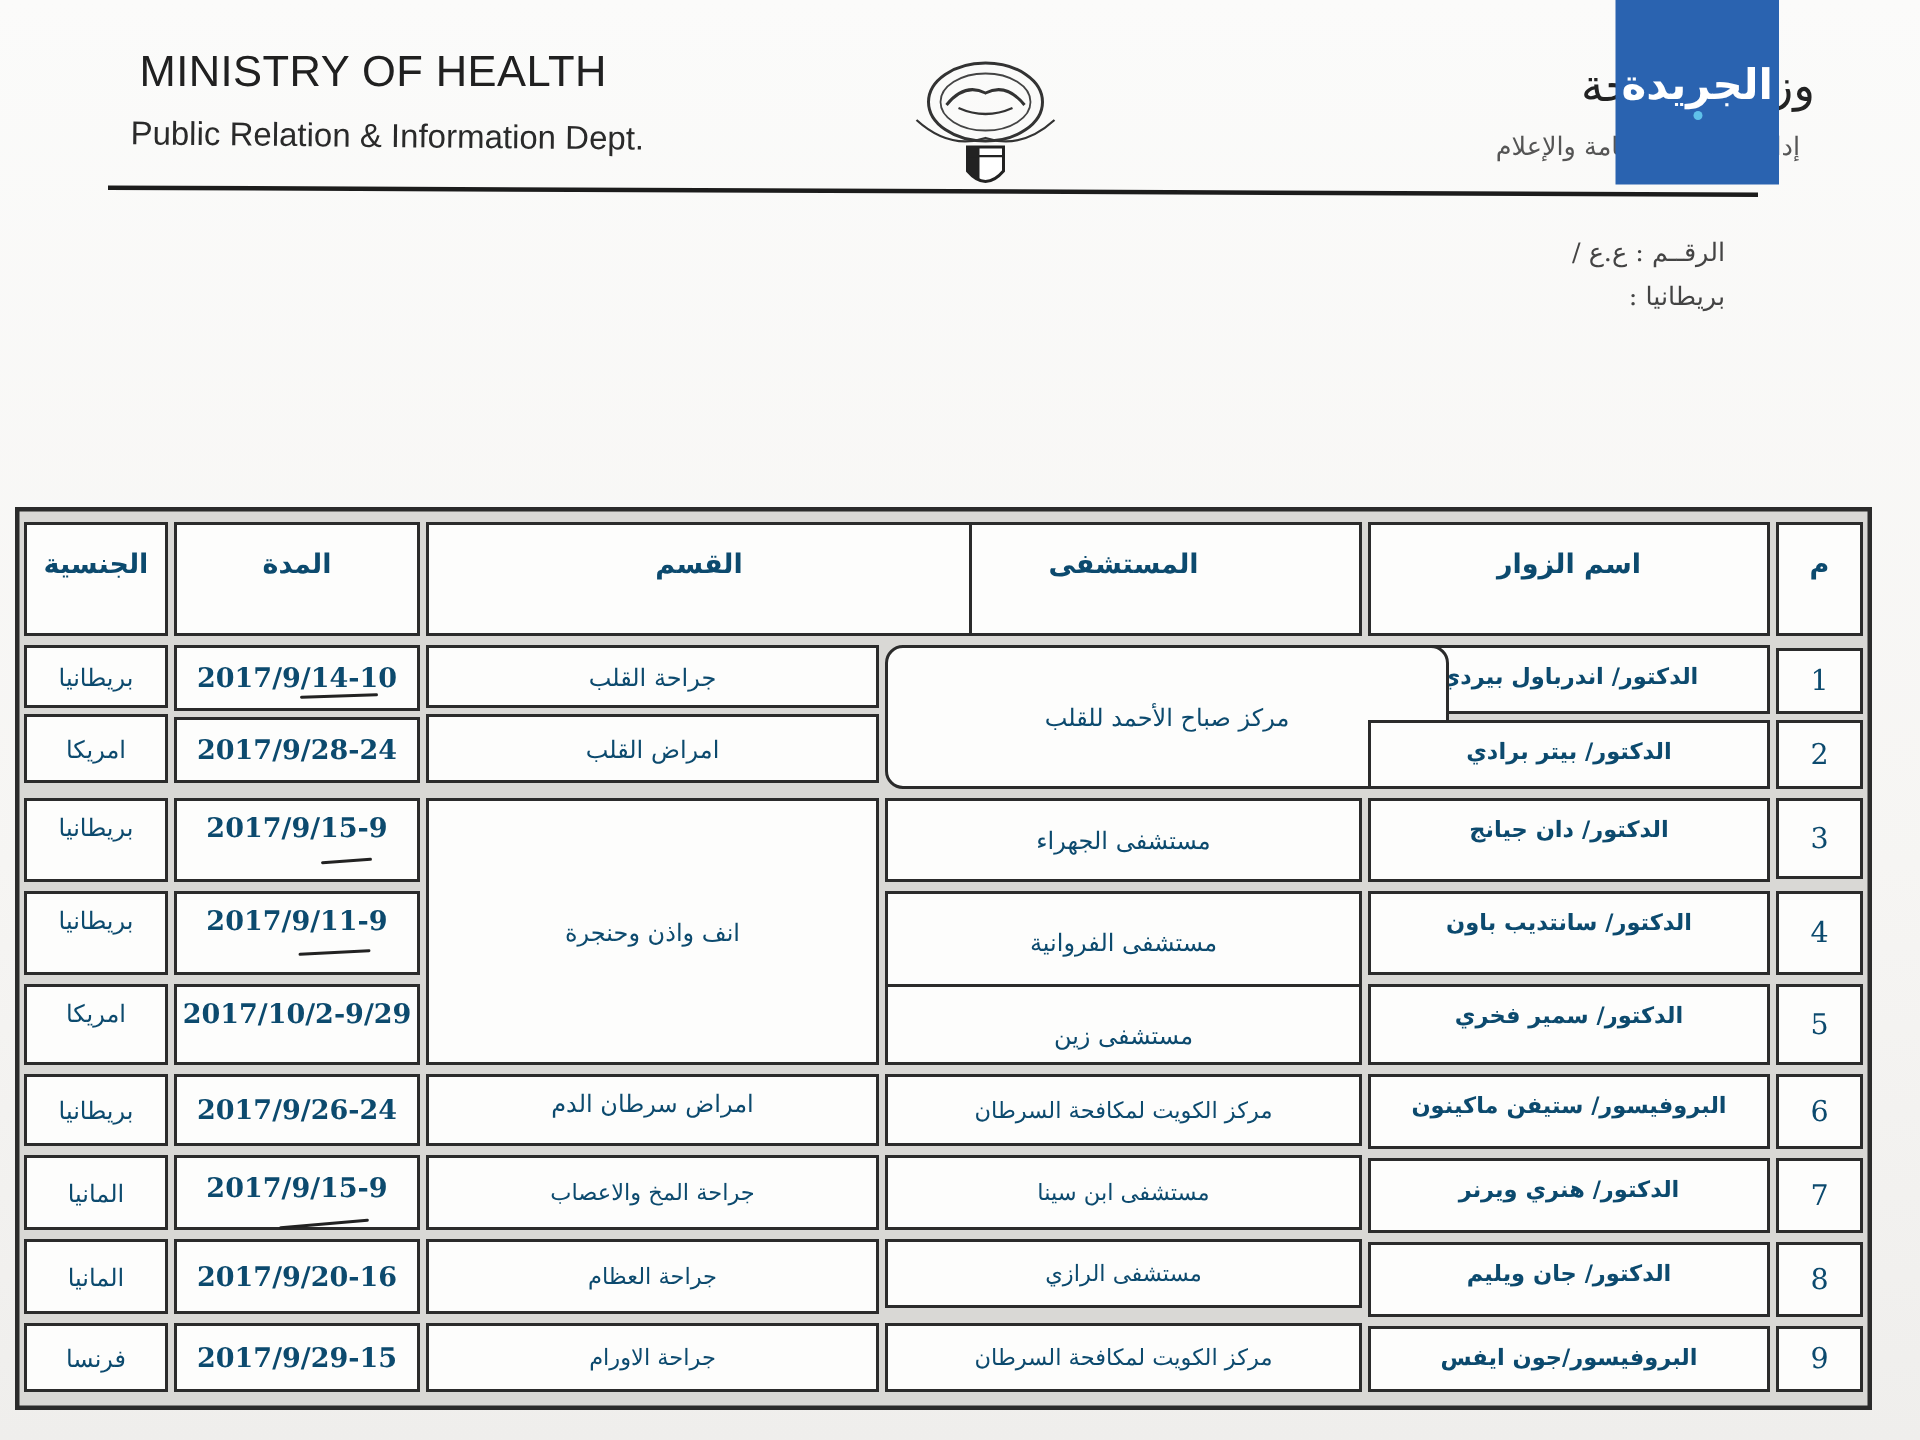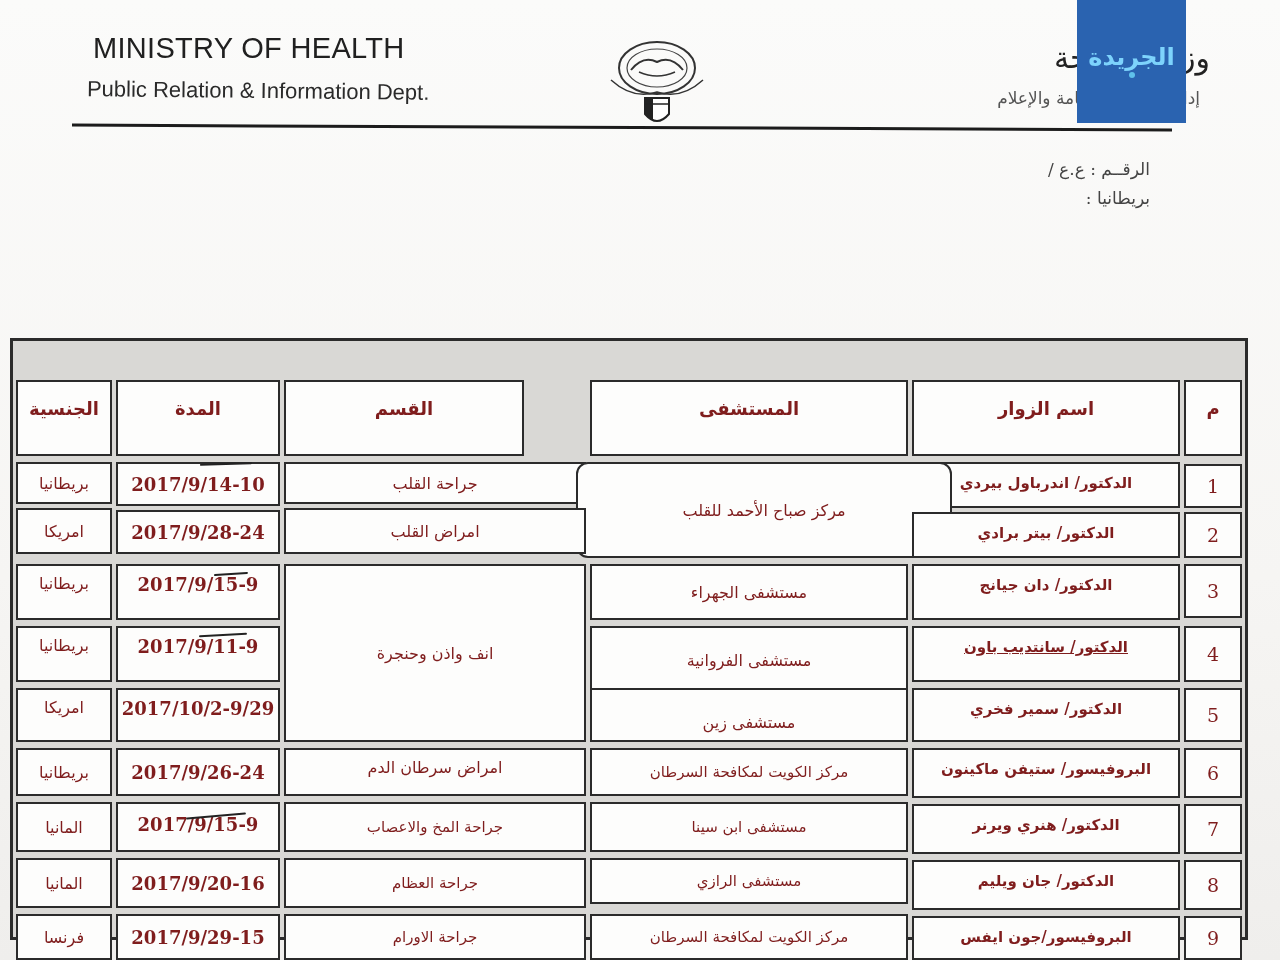--- a/index.html
+++ b/index.html
@@ -40,22 +40,22 @@
       position: absolute; right: 80px; top: 88px;
       font-family: "DejaVu Sans", sans-serif; font-size: 17px; color: #555;
       direction: rtl;
     }
     .watermark {
       position: absolute; left: 1077px; top: 0px; width: 109px; height: 123px;
       background: #2a63b0; display: flex; flex-direction: column;
       align-items: center; justify-content: center;
     }
     .watermark .wm-text {
-      color: #7dd3fc; font-family: "DejaVu Sans", sans-serif;
-      font-weight: bold; font-size: 24px; direction: rtl; line-height: 1;
+      color: #ffffff; font-family: "DejaVu Sans", sans-serif;
+      font-weight: bold; font-size: 28px; direction: rtl; line-height: 1;
     }
     .watermark .wm-dot {
       width: 6px; height: 6px; border-radius: 50%; background: #5fc1ea;
       margin-top: 3px;
     }
     .ref-block {
       position: absolute; right: 130px; top: 155px; direction: rtl;
       font-family: "DejaVu Serif", serif; font-size: 17px; color: #444;
       line-height: 29px; text-align: right;
     }
@@ -71,23 +71,22 @@
     
     .tbl-wrap {
       position: absolute; left: 10px; top: 338px; width: 1238px; height: 602px;
       border: 3px solid #2b2b2b; background: #d9d8d5;
       box-sizing: border-box;
     }
     .cell {
       position: absolute; background: #fdfdfc;
       border: 2px solid #2b2b2b; box-sizing: border-box;
       display: flex; align-items: center; justify-content: center;
-      direction: rtl; text-align: left; font-size: 16px; color: #7f1d1d;
+      direction: rtl; text-align: left; font-size: 16px; color: #0c4a6e;
       font-family: "DejaVu Sans", sans-serif;
-      margin-top: 32px;
     }
     .cell.hdr { font-weight: bold; font-size: 18px; align-items: flex-start; padding-top: 16px; }
     .cell.num { font-family: "DejaVu Serif", serif; font-size: 19px; }
     .cell.date { font-family: "DejaVu Serif", serif; font-weight: bold; font-size: 18px; direction: ltr; }
     .cell.name { font-weight: bold; font-size: 15px; align-items: flex-start; padding-top: 10px; }
     .cell.hosp { align-items: center; }
     .mark {
       position: absolute; height: 2px; background: #222; border-radius: 2px;
     }
   </style>
@@ -127,48 +126,48 @@
     <div>بريطانيا :</div>
   </div>
 
 
   <div>
     <div class="tbl-wrap"></div>
 
     <div class="cell hdr" style="left:1184px;top:348px;width:58px;height:76px;">م</div>
     <div class="cell hdr" style="left:912px;top:348px;width:268px;height:76px;">اسم الزوار</div>
     <div class="cell hdr" style="left:590px;top:348px;width:318px;height:76px;">المستشفى</div>
-    <div class="cell hdr" style="left:284px;top:348px;width:240px;height:76px;">القسم</div>
+    <div class="cell hdr" style="left:284px;top:348px;width:364px;height:76px;">القسم</div>
     <div class="cell hdr" style="left:116px;top:348px;width:164px;height:76px;">المدة</div>
     <div class="cell hdr" style="left:16px;top:348px;width:96px;height:76px;">الجنسية</div>
 
     <div class="cell num" style="left:1184px;top:432px;width:58px;height:44px;">1</div>
     <div class="cell name" style="left:912px;top:430px;width:268px;height:46px;">الدكتور/ اندرباول بيردي</div>
     <div class="cell" style="left:284px;top:430px;width:302px;height:42px;">جراحة القلب</div>
     <div class="cell date" style="left:116px;top:430px;width:164px;height:44px;">2017/9/14-10</div>
     <div class="cell" style="left:16px;top:430px;width:96px;height:42px;">بريطانيا</div>
 
-    <div class="cell hosp" style="left:576px;top:430px;width:376px;height:96px;border-radius:12px;">مركز صباح الأحمد للقلب</div>
+    <div class="cell hosp" style="left:590px;top:430px;width:376px;height:96px;border-radius:12px;">مركز صباح الأحمد للقلب</div>
 
     <div class="cell num" style="left:1184px;top:480px;width:58px;height:46px;">2</div>
     <div class="cell name" style="left:912px;top:480px;width:268px;height:46px;">الدكتور/ بيتر برادي</div>
     <div class="cell" style="left:284px;top:476px;width:302px;height:46px;">امراض القلب</div>
     <div class="cell date" style="left:116px;top:478px;width:164px;height:44px;">2017/9/28-24</div>
     <div class="cell" style="left:16px;top:476px;width:96px;height:46px;">امريكا</div>
 
     <div class="cell num" style="left:1184px;top:532px;width:58px;height:54px;">3</div>
     <div class="cell name" style="left:912px;top:532px;width:268px;height:56px;">الدكتور/ دان جيانج</div>
     <div class="cell hosp" style="left:590px;top:532px;width:318px;height:56px;">مستشفى الجهراء</div>
     <div class="cell date" style="left:116px;top:532px;width:164px;height:56px;align-items:flex-start;padding-top:8px;">2017/9/15-9</div>
     <div class="cell" style="left:16px;top:532px;width:96px;height:56px;align-items:flex-start;padding-top:8px;">بريطانيا</div>
 
     <div class="cell" style="left:284px;top:532px;width:302px;height:178px;">انف واذن وحنجرة</div>
 
     <div class="cell num" style="left:1184px;top:594px;width:58px;height:56px;">4</div>
-    <div class="cell name" style="left:912px;top:594px;width:268px;height:56px;text-decoration:underline;">الدكتور/ سانتديب باون</div>
+    <div class="cell name" style="left:912px;top:594px;width:268px;height:56px;">الدكتور/ سانتديب باون</div>
     <div class="cell hosp" style="left:590px;top:594px;width:318px;height:68px;">مستشفى الفروانية</div>
     <div class="cell date" style="left:116px;top:594px;width:164px;height:56px;align-items:flex-start;padding-top:8px;">2017/9/11-9</div>
     <div class="cell" style="left:16px;top:594px;width:96px;height:56px;align-items:flex-start;padding-top:8px;">بريطانيا</div>
 
     <div class="cell num" style="left:1184px;top:656px;width:58px;height:54px;">5</div>
     <div class="cell name" style="left:912px;top:656px;width:268px;height:54px;">الدكتور/ سمير فخري</div>
     <div class="cell hosp" style="left:590px;top:656px;width:318px;height:54px;padding-top:14px;">مستشفى زين</div>
     <div class="cell date" style="left:116px;top:656px;width:164px;height:54px;align-items:flex-start;padding-top:8px;">2017/10/2-9/29</div>
     <div class="cell" style="left:16px;top:656px;width:96px;height:54px;align-items:flex-start;padding-top:8px;">امريكا</div>
 

